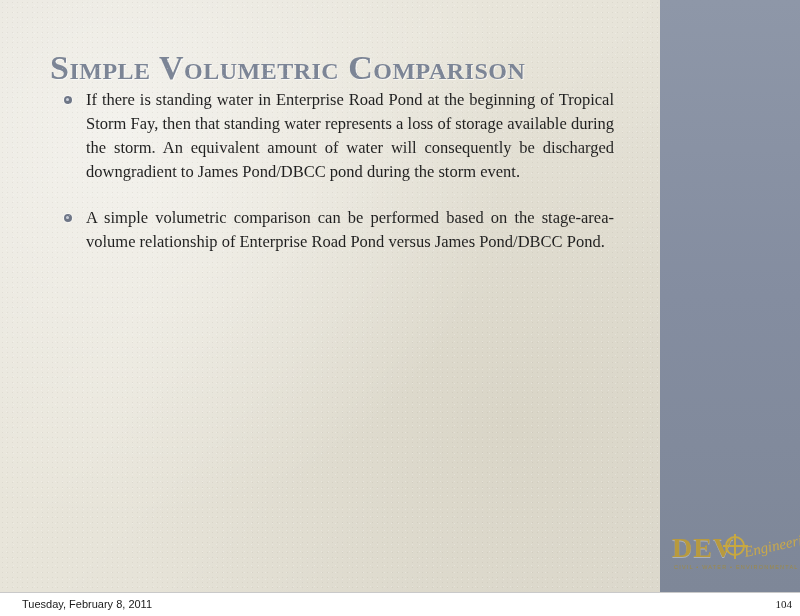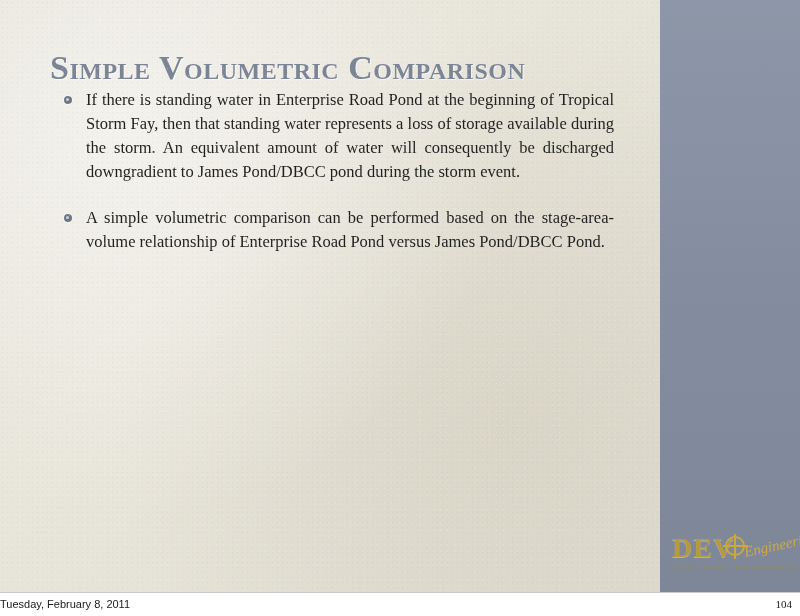--- a/index.html
+++ b/index.html
@@ -66,21 +66,21 @@
     width: 800px;
     height: 24px;
     background: #ffffff;
     border-top: 1px solid #c9c9c9;
     font-family: "Liberation Sans", sans-serif;
     font-size: 11px;
     color: #1a1a1a;
   }
   .footer-date {
     position: absolute;
-    left: 0;
+    left: 22px;
     top: 5px;
     white-space: nowrap;
   }
   .footer-page {
     position: absolute;
     right: 8px;
     top: 5px;
     white-space: nowrap;
     font-family: Liberation Serif, serif;
   }

